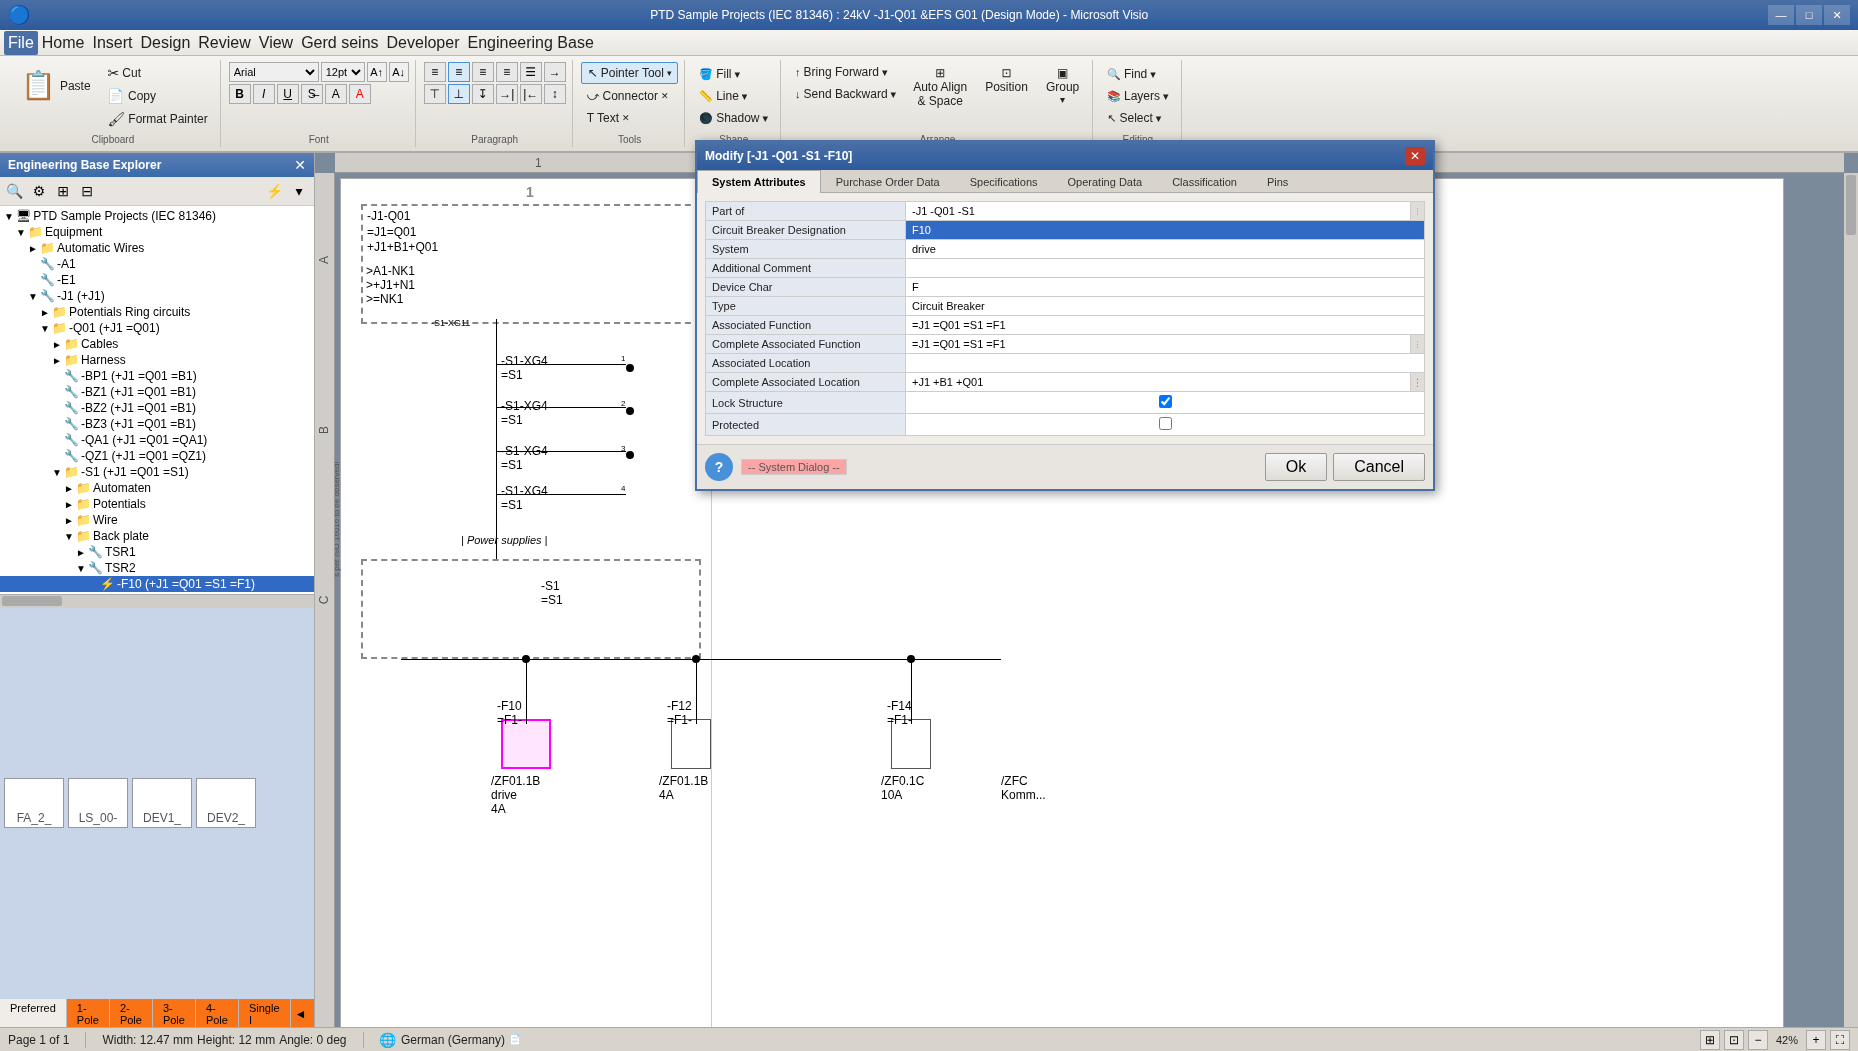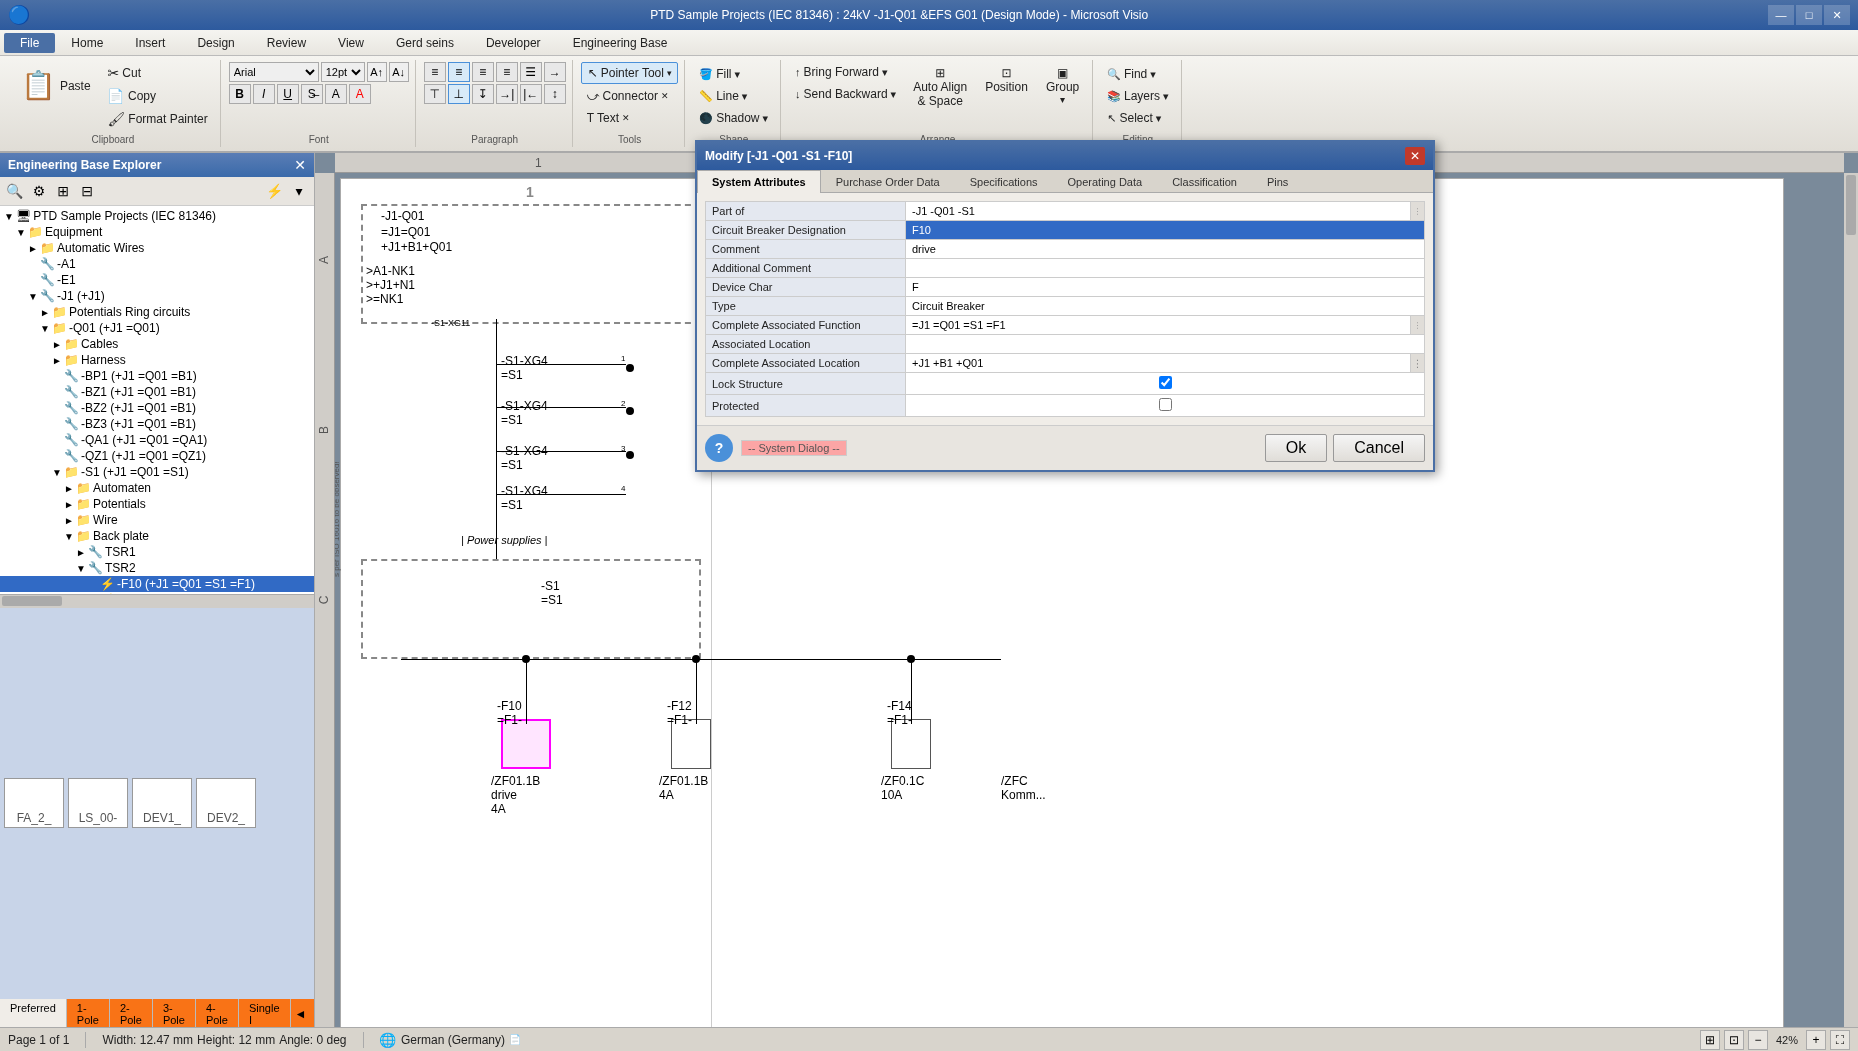--- a/index.html
+++ b/index.html
@@ -7,21 +7,21 @@
 
     
     #titlebar { background: linear-gradient(to bottom, #4a6fa5, #2d5a9e); height: 30px; display: flex; align-items: center; justify-content: space-between; padding: 0 8px; color: white; }
     #titlebar .title { flex: 1; text-align: center; font-size: 12px; font-weight: normal; }
     #titlebar .win-controls { display: flex; gap: 2px; }
     #titlebar .win-btn { width: 26px; height: 20px; background: rgba(255,255,255,0.2); border: none; color: white; cursor: pointer; font-size: 11px; display: flex; align-items: center; justify-content: center; }
     #titlebar .app-icon { display: flex; align-items: center; gap: 4px; }
 
     
     #menubar { background: linear-gradient(to bottom, #f5f4f0, #e8e6e0); height: 26px; display: flex; align-items: center; padding: 0 4px; border-bottom: 1px solid #bbb; }
-    #menubar .menu-item { padding: 3px 16px; cursor: pointer; color: #222; font-size: 12px; border-radius: 2px; }
+    #menubar .menu-item { padding: 3px 4px; cursor: pointer; color: #222; font-size: 16px; border-radius: 2px; }
     #menubar .menu-item:hover, #menubar .menu-item.active { background: #4a6fa5; color: white; }
 
     
     #ribbon { background: linear-gradient(to bottom, #f5f4f0, #e0ddd6); border-bottom: 2px solid #aaa; display: flex; flex-direction: column; }
     #ribbon-content { display: flex; align-items: stretch; padding: 4px 6px; gap: 2px; min-height: 80px; }
     .ribbon-group { display: flex; flex-direction: column; align-items: center; border-right: 1px solid #c5c2bb; padding: 2px 6px; gap: 2px; min-width: 60px; }
     .ribbon-group-label { font-size: 10px; color: #555; margin-top: auto; padding-top: 2px; }
     .ribbon-btn { display: flex; flex-direction: column; align-items: center; padding: 3px 6px; cursor: pointer; border-radius: 3px; font-size: 10px; color: #222; border: 1px solid transparent; min-width: 40px; }
     .ribbon-sm { display: flex; align-items: center; gap: 3px; padding: 2px 5px; cursor: pointer; border-radius: 2px; font-size: 11px; color: #222; border: 1px solid transparent; white-space: nowrap; }
     .ribbon-sm .sm-icon { font-size: 14px; }
@@ -455,21 +455,21 @@
 
     <div id="canvas-content" style="position:absolute;top:20px;left:20px;right:14px;bottom:14px;background:#7a8a9a;overflow:hidden;">
 
       <div style="position:absolute;top:5px;left:5px;right:60px;bottom:5px;background:white;border:1px solid #aaa;">
 
         <div style="position:absolute;top:0;left:370px;bottom:0;width:1px;background:#ccc;"></div>
 
         <div style="position:absolute;top:5px;left:185px;font-size:14px;color:#888;font-weight:bold;">1</div>
         <div style="position:absolute;top:5px;left:555px;font-size:14px;color:#888;font-weight:bold;">2</div>
 
-        <div style="position:absolute;top:30px;left:40px;font-size:9px;line-height:1.3;">
+        <div style="position:absolute;top:30px;left:26px;font-size:9px;line-height:1.3;">
           <div>-J1-Q01</div>
           <div>=J1=Q01</div>
           <div>+J1+B1+Q01</div>
         </div>
 
         <div style="position:absolute;top:25px;left:20px;width:340px;height:120px;border:2px dashed #888;"></div>
 
         <div style="position:absolute;top:85px;left:25px;font-size:9px;">
           <div>&gt;A1-NK1</div>
           <div>&gt;+J1+N1</div>
@@ -609,41 +609,47 @@
               <div class="resize-handle">⋮</div>
             </td>
           </tr>
           <tr class="highlighted">
             <td>Circuit Breaker Designation</td>
             <td style="background:#316ac5;color:white;">
               <input type="text" value="F10" style="width: 95%; border: none; background: transparent; font-size: 11px; color: white;">
             </td>
           </tr>
           <tr>
-            <td>Comment</td>
+            <td>System</td>
             <td>
               <input type="text" value="drive" style="width: 95%; border: none; background: transparent; font-size: 11px;">
             </td>
           </tr>
           <tr>
             <td>Additional Comment</td>
             <td>
               <input type="text" value="" style="width: 95%; border: none; background: transparent; font-size: 11px;">
             </td>
           </tr>
           <tr>
             <td>Device Char</td>
             <td>
               <input type="text" value="F" style="width: 95%; border: none; background: transparent; font-size: 11px;">
             </td>
           </tr>
           <tr>
             <td>Type</td>
             <td>
               <input type="text" value="Circuit Breaker" style="width: 95%; border: none; background: transparent; font-size: 11px;">
+            </td>
+          </tr>
+          <tr>
+            <td>Associated Function</td>
+            <td>
+              <input type="text" value="=J1 =Q01 =S1 =F1" style="width: 95%; border: none; background: transparent; font-size: 11px;">
             </td>
           </tr>
           <tr>
             <td>Complete Associated Function</td>
             <td style="position:relative;">
               <input type="text" value="=J1 =Q01 =S1 =F1" style="width: 95%; border: none; background: transparent; font-size: 11px;">
               <div class="resize-handle" style="position:absolute;right:0;top:0;bottom:0;width:14px;background:#e0ddd8;border-left:1px solid #ccc;display:flex;align-items:center;justify-content:center;">⋮</div>
             </td>
           </tr>
           <tr>

